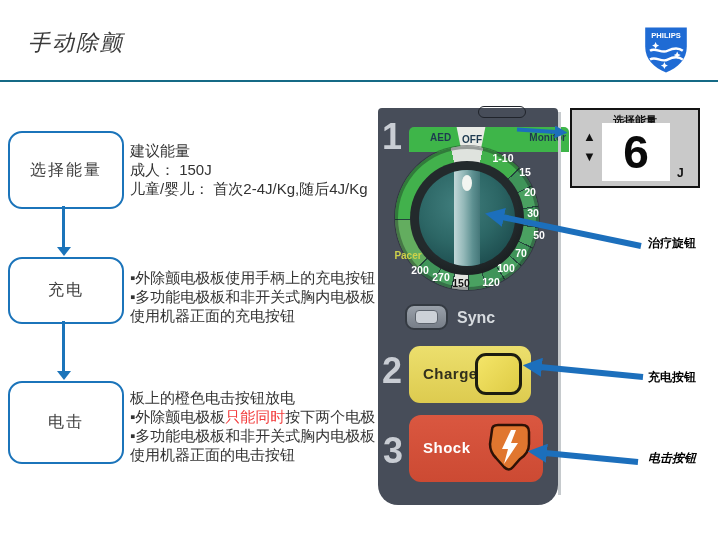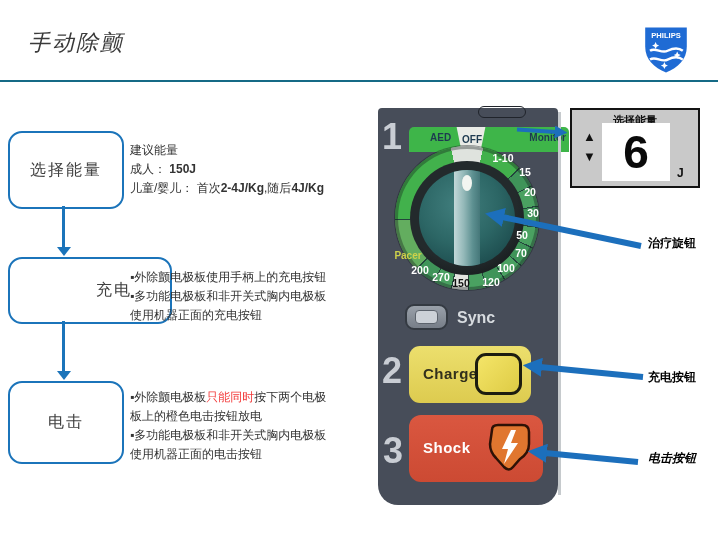--- a/index.html
+++ b/index.html
@@ -15,35 +15,35 @@
   }
   .header-rule{position:absolute;left:0;right:0;top:80px;height:2px;background:#156a86;}
   .logo{position:absolute;left:640px;top:26px;width:52px;height:48px;}
   
   .flow-box{
     position:absolute;left:8px;width:112px;border:2.5px solid #1b74ba;border-radius:14px;
     background:#fff;display:flex;align-items:center;justify-content:center;
     font-size:16px;color:#404040;letter-spacing:2px;
   }
   .fb1{top:131px;height:74px;}
-  .fb2{top:257px;height:63px;padding-left:48px;}
+  .fb2{top:257px;height:63px;}
   .fb3{top:381px;height:79px;}
   .flow-arrow{position:absolute;left:62px;width:3px;background:#1b74ba;}
   .fa1{top:206px;height:41px;}
   .fa2{top:321px;height:50px;}
   .flow-arrow::after{
     content:"";position:absolute;bottom:-9px;left:-5.5px;
     border:7px solid transparent;border-bottom:0;border-top:9px solid #1b74ba;
   }
   
-  .note{position:absolute;left:130px;font-size:12px;line-height:19px;color:#333;}
+  .note{position:absolute;left:130px;font-size:15px;line-height:19px;color:#333;}
   .n1{top:141px;}
   .n2{top:268px;}
   .n3{top:388px;}
-  .note .b{font-weight:bold;}
+  .note .b{font-weight:normal;}
   .note .red{color:#f23a3a;}
   
   .panel{
     position:absolute;left:378px;top:108px;width:180px;height:397px;
     background:#474d59;border-radius:4px 4px 20px 20px;
   }
   .panel::after{content:"";position:absolute;right:-3px;top:4px;bottom:10px;width:3px;background:#c6cacd;}
   .top-notch{position:absolute;left:100px;top:-2px;width:46px;height:10px;
     border:1.5px solid #20242b;border-radius:7px;}
   .step-num{position:absolute;font-size:36px;font-weight:bold;color:#c9cdd4;}
@@ -89,21 +89,21 @@
   .knob-stripe{position:absolute;left:35px;top:0;width:26px;height:96px;
     background:linear-gradient(90deg,#c3d8d9 0%,#93b8b8 38%,#5d9091 72%,#457779 100%);}
   .knob-pointer{position:absolute;left:43px;top:5px;width:10px;height:16px;border-radius:50%;
     background:#f3f5f1;}
   .dial-label{position:absolute;transform:translate(-50%,-50%);font-size:10.5px;font-weight:bold;
     color:#fff;white-space:nowrap;z-index:3;}
   .e0{left:125px;top:50px;}
   .e1{left:147px;top:64px;}
   .e2{left:152px;top:84px;}
   .e3{left:155px;top:105px;}
-  .e4{left:144px;top:127px;}
+  .e4{left:161px;top:127px;}
   .e5{left:143px;top:145px;}
   .e6{left:128px;top:160px;}
   .e7{left:113px;top:174px;}
   .e8{left:83px;top:175px;color:#111;}
   .e9{left:63px;top:169px;}
   .e10{left:42px;top:162px;}
   .pacer{left:30px;top:147px;color:#cdd14a;font-size:10px;}
   
   .sync-btn{position:absolute;left:27px;top:196px;width:43px;height:26px;border-radius:9px;
     background:linear-gradient(180deg,#9aa1aa,#777e88);border:2px solid #343a42;box-sizing:border-box;}
@@ -171,22 +171,22 @@
   <div><span>建议能量</span></div>
   <div><span>成人： </span><span class="b">150J</span></div>
   <div><span>儿童/婴儿： 首次</span><span class="b">2-4J/Kg</span><span>,随后</span><span class="b">4J/Kg</span></div>
 </div>
 <div class="note n2">
   <div><span>▪外除颤电极板使用手柄上的充电按钮</span></div>
   <div><span>▪多功能电极板和非开关式胸内电极板</span></div>
   <div><span>使用机器正面的充电按钮</span></div>
 </div>
 <div class="note n3">
+  <div><span>板上的橙色电击按钮放电</span></div>
   <div><span>▪外除颤电极板</span><span class="red">只能同时</span><span>按下两个电极</span></div>
-  <div><span>板上的橙色电击按钮放电</span></div>
   <div><span>▪多功能电极板和非开关式胸内电极板</span></div>
   <div><span>使用机器正面的电击按钮</span></div>
 </div>
 
 <div class="panel">
   <div class="top-notch"></div>
   <div class="step-num sn1">1</div>
 
   <div class="mode-band">
     <div class="off-wedge"></div>

